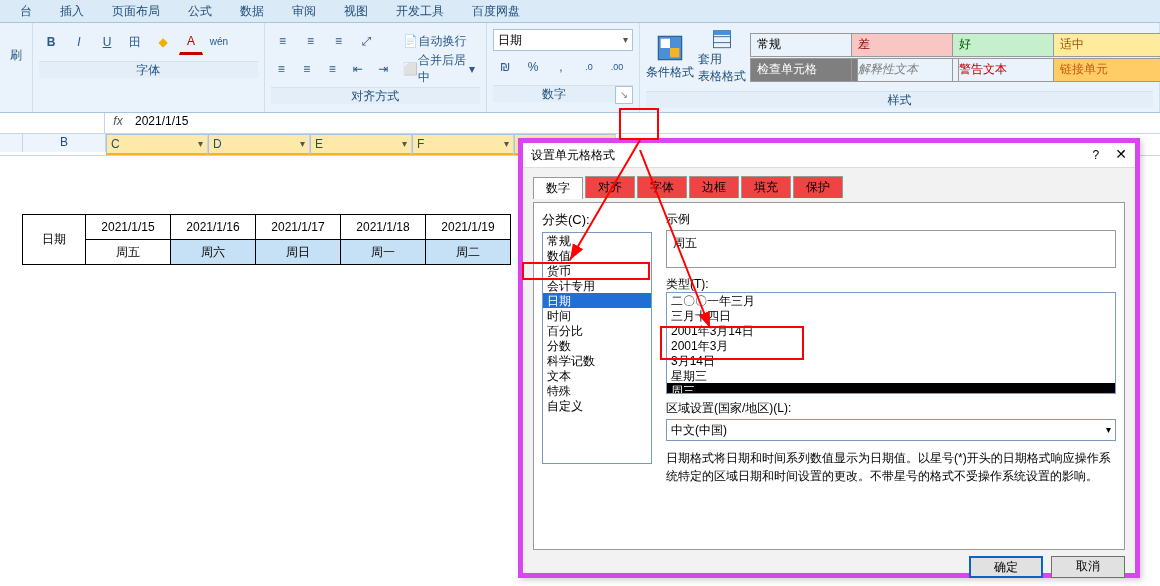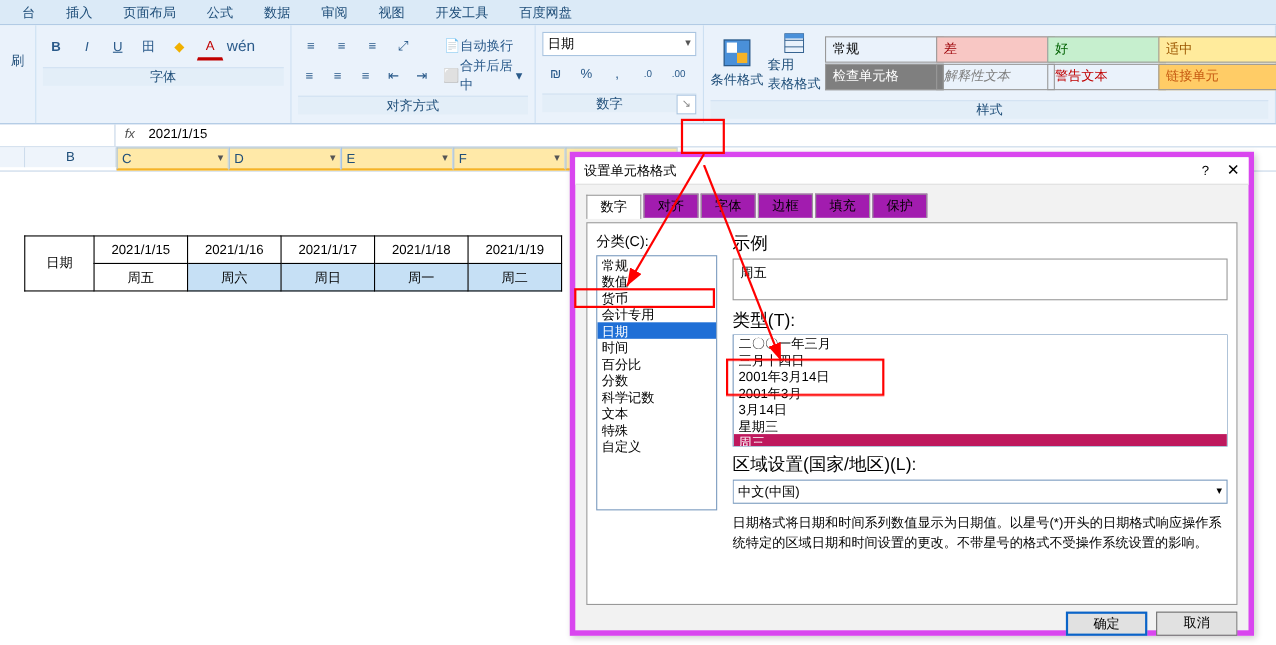--- a/index.html
+++ b/index.html
@@ -31,34 +31,34 @@
   .content{position:absolute;left:22px;top:80px}
   table{border-collapse:collapse}
   td{border:1px solid #000;width:82px;height:22px;text-align:center;font-size:12px;background:#fff}
   td.hl{background:#c6e0f5}
   
   .dlg{position:absolute;left:518px;top:138px;width:612px;height:430px;background:#f2f2f2;border:5px solid #d946ef;box-shadow:2px 2px 6px rgba(0,0,0,.2)}
   .dlg-title{height:24px;display:flex;align-items:center;padding:0 8px;background:#fff;border-bottom:1px solid #ddd}
   .dlg-title .t{flex:1;font-size:12px}
   .dlg-title .close{font-size:14px;cursor:pointer}
   .dlg-tabs{display:flex;margin:8px 10px 4px}
-  .dlg-tabs span{border:1px solid #999;border-bottom:none;padding:2px 12px;background:#a21caf;margin-right:2px;font-size:12px}
+  .dlg-tabs span{border:1px solid #999;border-bottom:none;padding:2px 12px;background:#ef4444;margin-right:2px;font-size:12px}
   .dlg-tabs span.act{background:#fff;position:relative;top:1px}
   .dlg-body{border:1px solid #999;margin:0 10px;background:#fff;height:330px;padding:8px;display:flex;gap:14px}
   .cat-list{width:110px}
   .cat-list .lbl{font-size:13px;margin-bottom:3px}
   .listbox{border:1px solid #7a9bbf;height:230px;overflow:hidden;background:#fff}
   .listbox div{padding:0 4px;font-size:12px;height:15px}
   .listbox .hi{background:#1f6fd6;color:#fff}
   .right{flex:1}
-  .right .lbl{font-size:16px}
+  .right .lbl{font-size:12px}
   .sample{border:1px solid #999;height:28px;padding:4px 6px;margin:2px 0 8px}
   .typebox{border:1px solid #7a9bbf;height:100px;overflow-y:scroll;background:#fff}
   .typebox div{padding:0 4px;font-size:12px;height:15px}
-  .typebox .hi{background:#be185d;color:#fff}
+  .typebox .hi{background:#000000;color:#fff}
   .combo{border:1px solid #7a9bbf;height:20px;display:flex;align-items:center;padding:0 4px;margin-top:2px;position:relative;background:#fff}
   .combo:after{content:"▾";position:absolute;right:4px;font-size:10px}
   .note{font-size:12px;margin:8px 0;color:#000;line-height:1.5}
   .dlg-btns{display:flex;justify-content:flex-end;gap:8px;padding:6px 10px}
   .dlg-btns button{width:74px;height:22px;border:1px solid #707070;background:#e1e1e1;font-size:12px}
   .dlg-btns button.primary{border:2px solid #0a64c8}
   
   .redbox{position:absolute;border:2px solid red;pointer-events:none}
   svg.arrow{position:absolute;pointer-events:none}
 </style>
@@ -84,21 +84,21 @@
       </div>
   </div>
   <div class="grp" style="width:240px">
     <div class="row">
       <span class="btn" style="font-weight:bold">B</span>
       <span class="btn" style="font-style:italic">I</span>
       <span class="btn" style="text-decoration:underline">U</span>
       <span class="btn">田</span>
       <span class="btn" style="color:#f0b000">◆</span>
       <span class="btn" style="color:#c00000;border-bottom:3px solid #c00000">A</span>
-      <span class="btn" style="font-size:14px">wén</span>
+      <span class="btn" style="font-size:10px">wén</span>
     </div>
     <div class="grp-title">字体</div>
   </div>
   <div class="grp" style="width:230px">
     <div class="row">
       <span class="btn">≡</span>
       <span class="btn">≡</span>
       <span class="btn">≡</span>
       <span class="btn">⤢</span>
       <span style="width:12px"></span>

